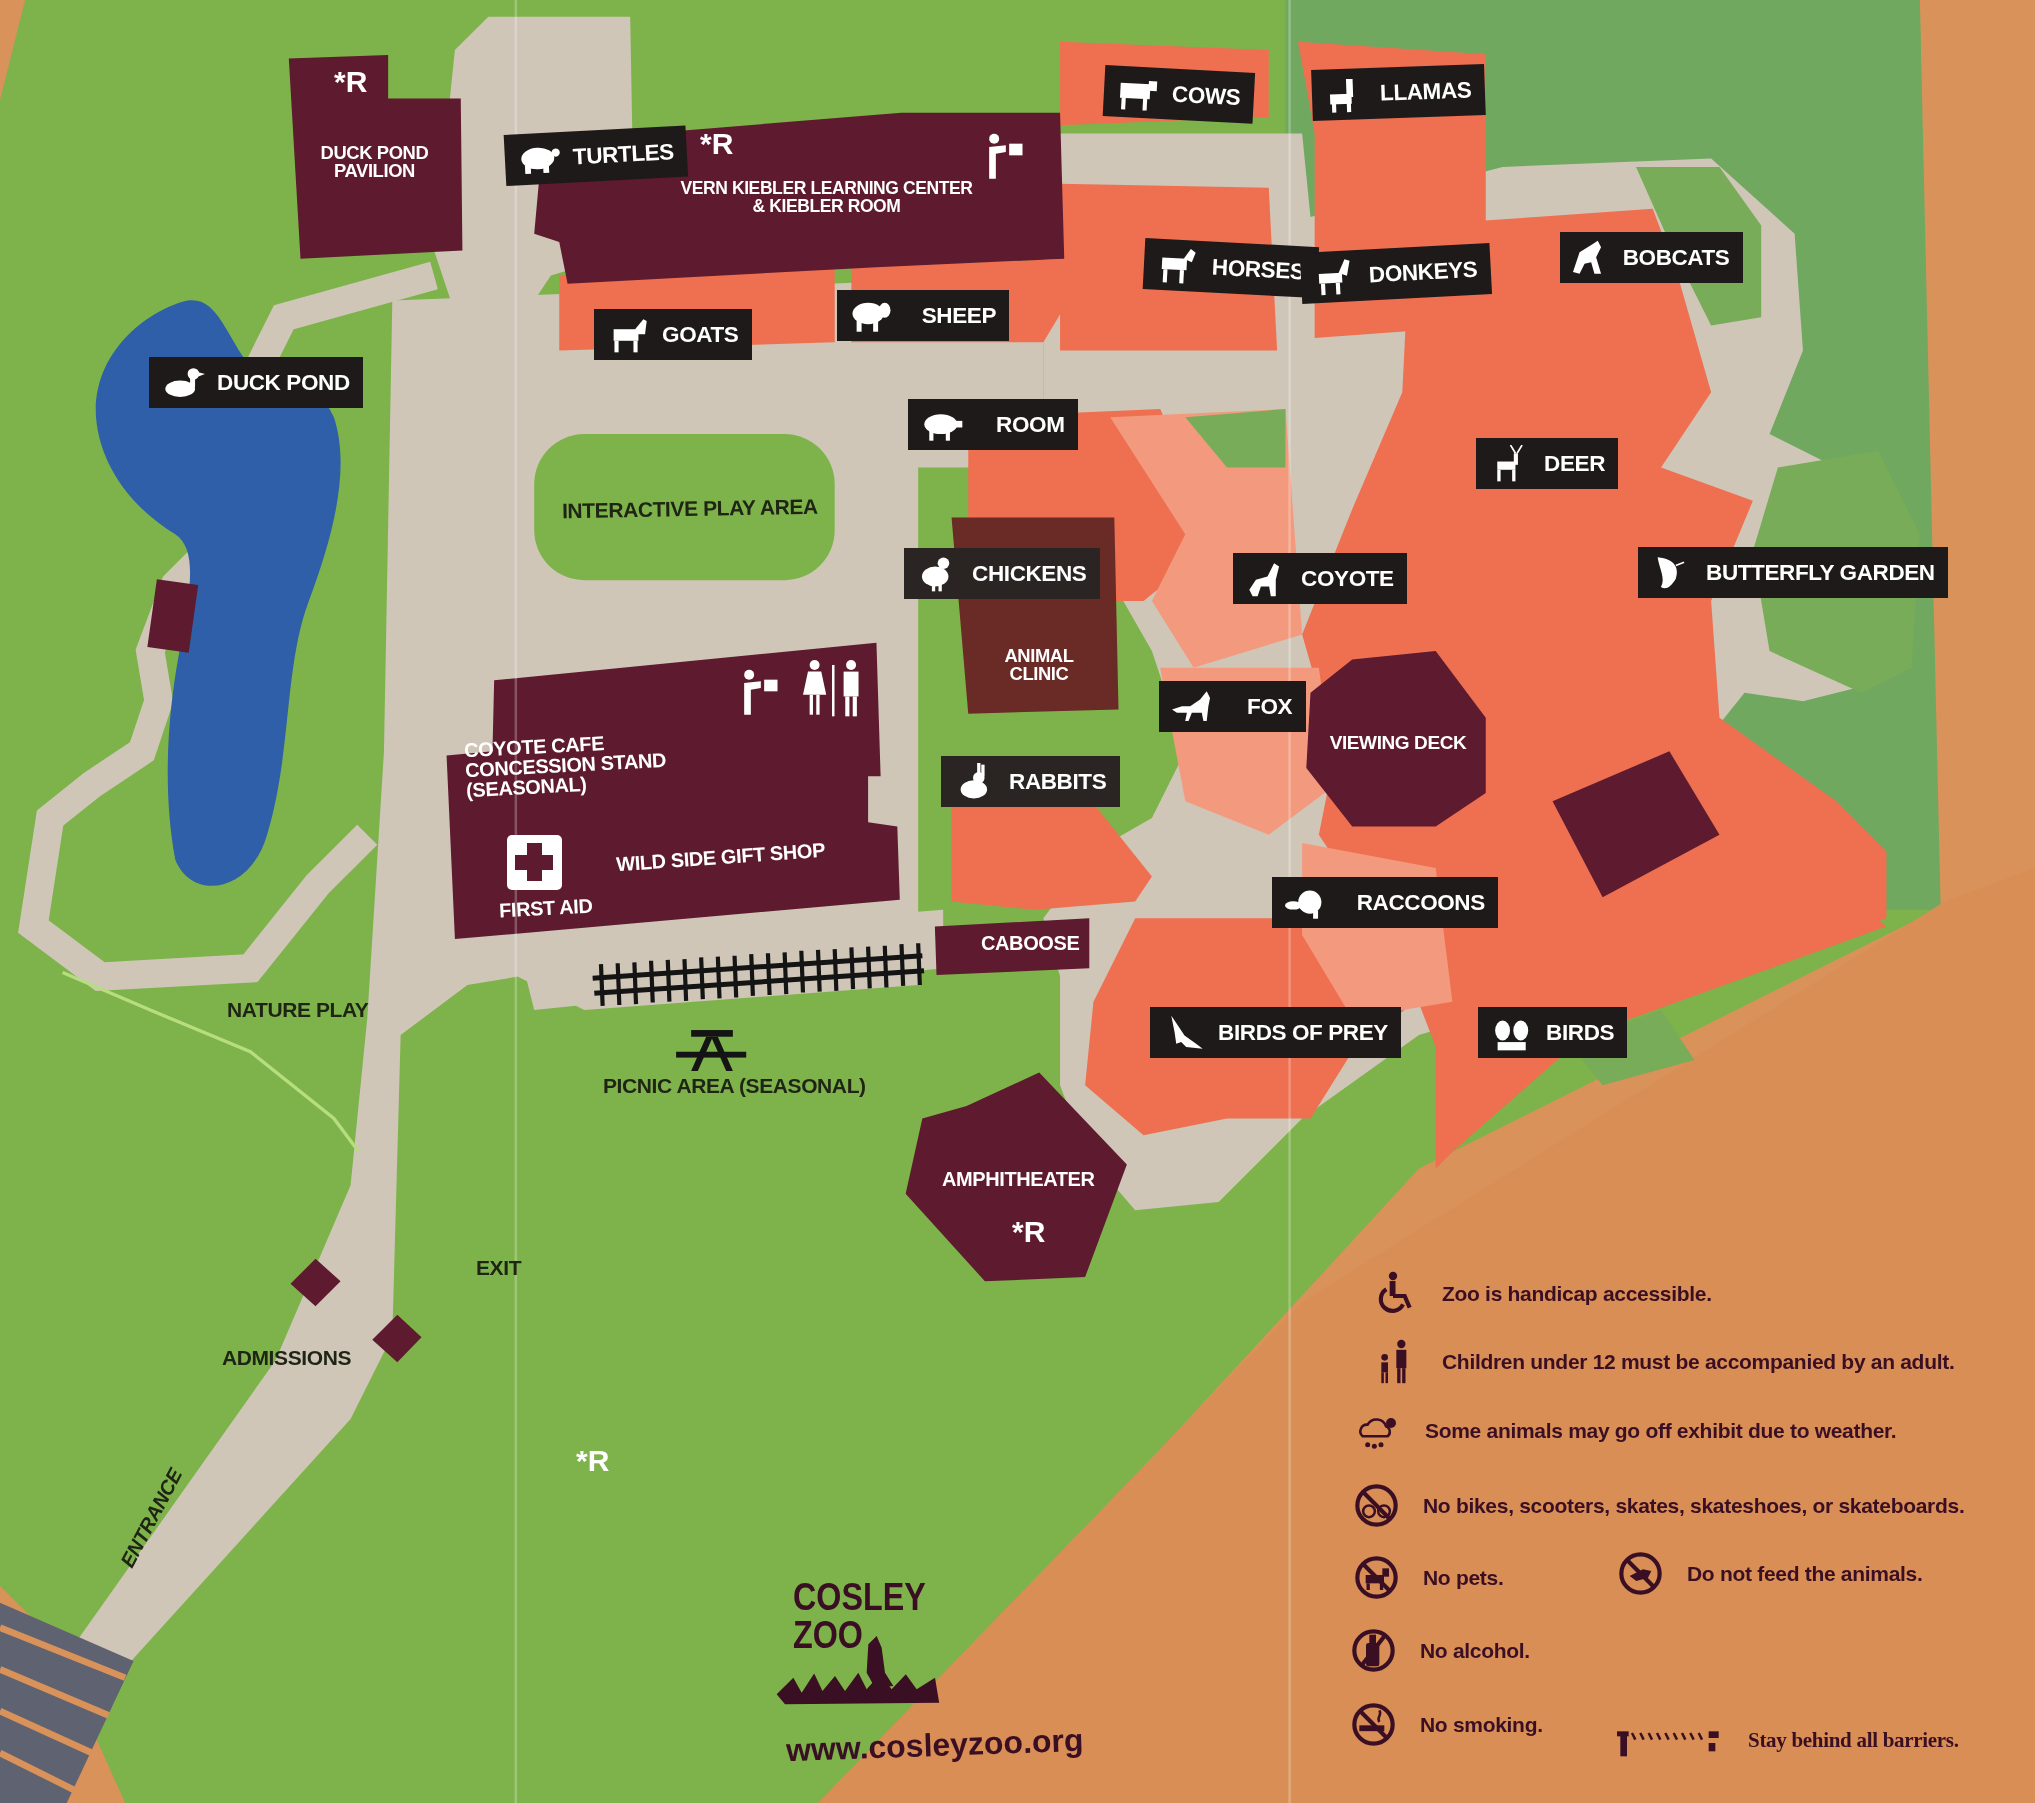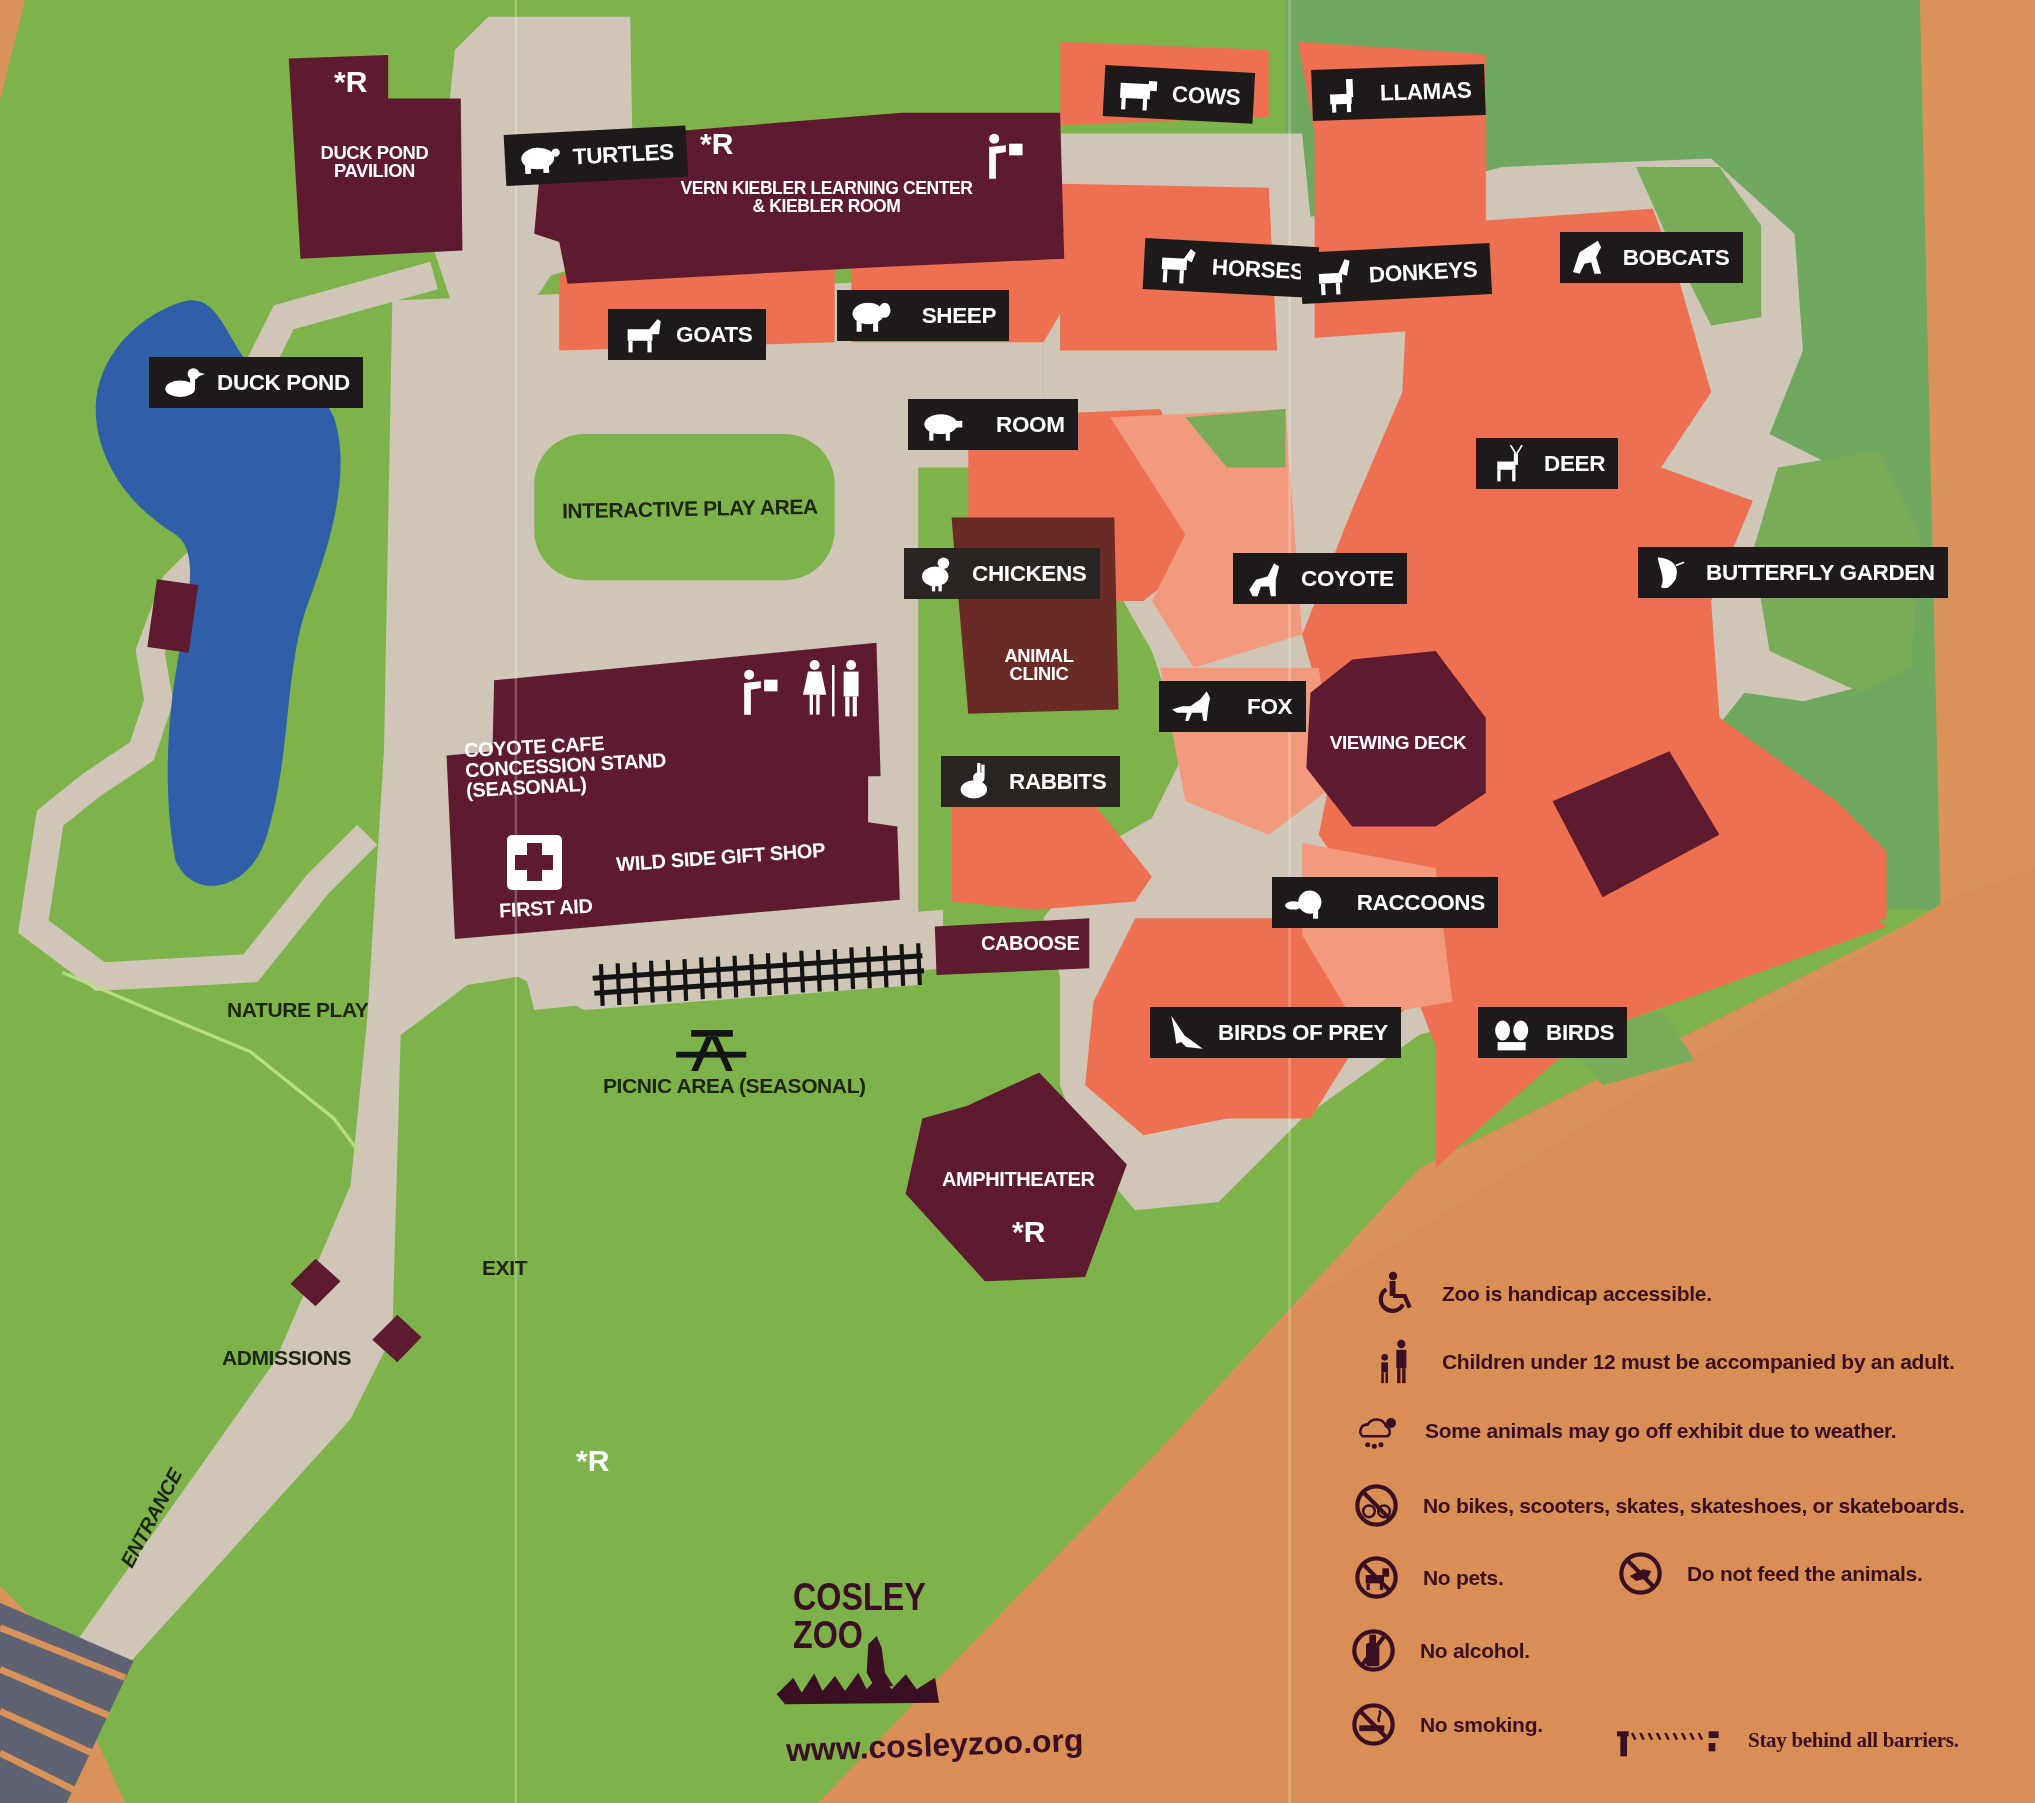--- a/index.html
+++ b/index.html
@@ -132,21 +132,21 @@
 
 <div class="lbl" style="left:505px;top:135px;transform:rotate(-3deg);">
   <span class="ic"><svg viewBox="0 0 52 46">
         <ellipse cx="24" cy="22" rx="20" ry="13" fill="#fff"></ellipse>
         <rect x="8" y="30" width="7" height="10" fill="#fff"></rect>
         <rect x="30" y="30" width="7" height="10" fill="#fff"></rect>
         <circle cx="46" cy="16" r="5" fill="#fff"></circle>
       </svg></span>
   <span>TURTLES</span>
 </div>
-<div class="lbl" style="left:608px;top:309px;">
+<div class="lbl" style="left:594px;top:309px;">
   <span class="ic"><svg viewBox="0 0 52 46">
         <rect x="8" y="16" width="30" height="14" fill="#fff"></rect>
         <rect x="9" y="30" width="5" height="14" fill="#fff"></rect>
         <rect x="32" y="30" width="5" height="14" fill="#fff"></rect>
         <polygon points="34,16 44,4 48,6 46,22 38,22" fill="#fff"></polygon>
       </svg></span>
   <span>GOATS</span>
 </div>
 <div class="lbl" style="left:837px;top:290px;">
   <span class="ic"><svg viewBox="0 0 52 46">
@@ -336,21 +336,21 @@
 <div class="txt w" style="left:499px;top:898px;font-size:20px;transform:rotate(-3deg);">FIRST AID</div>
 <div class="txt w" style="left:616px;top:847px;font-size:20px;transform:rotate(-4deg);">WILD SIDE GIFT SHOP</div>
 <div class="txt w" style="left:981px;top:933px;font-size:20px;">CABOOSE</div>
 <div class="txt w" style="left:942px;top:1169px;font-size:20px;">AMPHITHEATER</div>
 <div class="r" style="left:1012px;top:1215px;">*R</div>
 <div class="r" style="left:576px;top:1444px;">*R</div>
 
 <div class="txt d" style="left:562px;top:498px;font-size:21px;transform:rotate(-1deg);">INTERACTIVE PLAY AREA</div>
 <div class="txt d" style="left:227px;top:999px;font-size:21px;">NATURE PLAY</div>
 <div class="txt d" style="left:603px;top:1075px;font-size:21px;">PICNIC AREA (SEASONAL)</div>
-<div class="txt d" style="left:476px;top:1257px;font-size:21px;margin-left:6px;">EXIT</div>
+<div class="txt d" style="left:476px;top:1257px;font-size:21px;">EXIT</div>
 <div class="txt d" style="left:222px;top:1347px;font-size:21px;">ADMISSIONS</div>
 <div class="txt d" style="left:117px;top:1561px;font-size:20px;font-style:italic;transform:rotate(-62deg);transform-origin:left top;">ENTRANCE</div>
 
 <div class="logo" style="left:793px;top:1578px;font-size:38px;line-height:1.0;transform:scaleX(0.85);transform-origin:left top;">
   <div>COSLEY</div>
   <div>ZOO</div>
 </div>
 <svg class="sfx" style="left:768px;top:1636px;" width="184" height="75" viewBox="0 0 220 90">
   <polygon points="120,10 130,0 136,14 140,44 150,60 128,62 118,44" fill="#3a0f24"></polygon>
   <path d="M10,70 L30,50 L40,68 L55,45 L65,66 L80,48 L92,66 L108,44 L118,64 L134,46 L148,64 L165,46 L178,64 L200,50 L205,80 L20,82 Z" fill="#3a0f24"></path>

